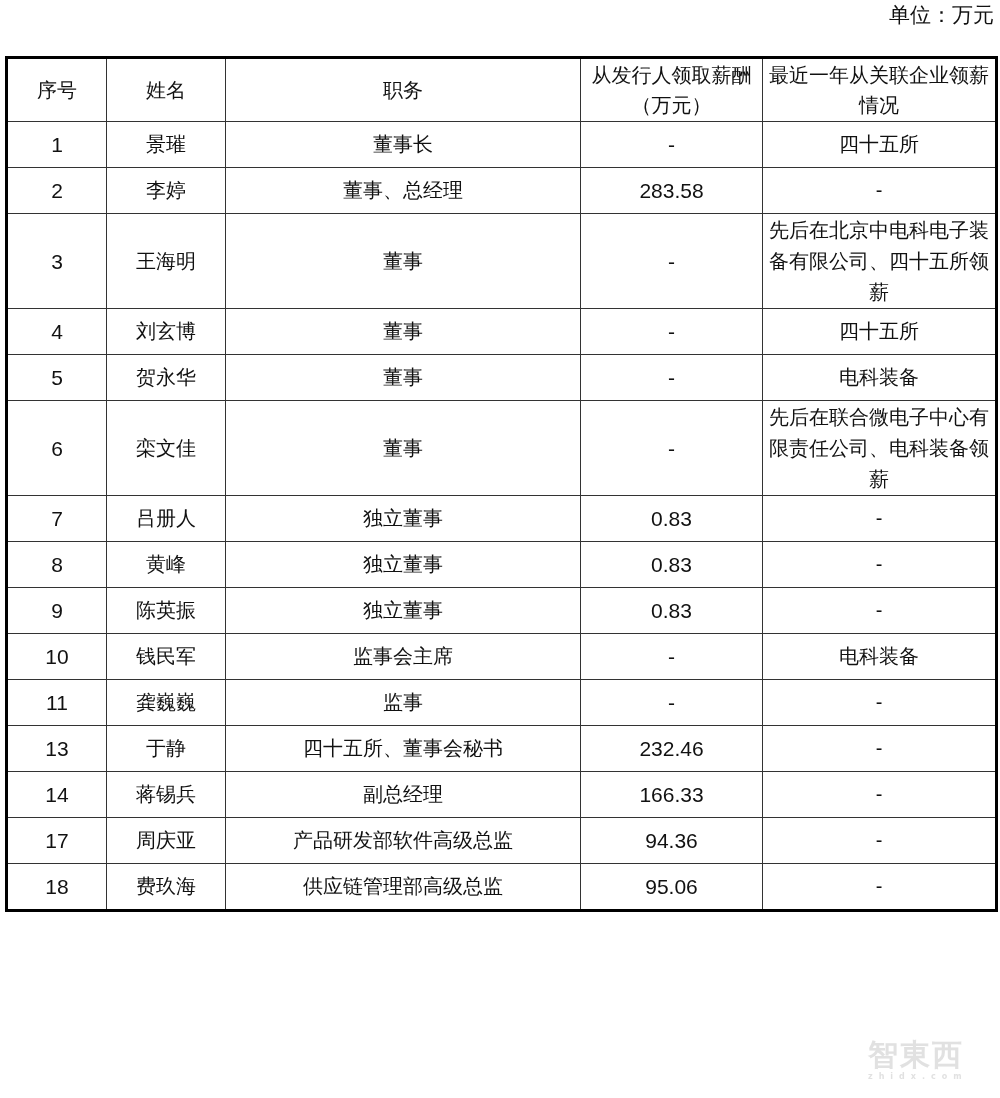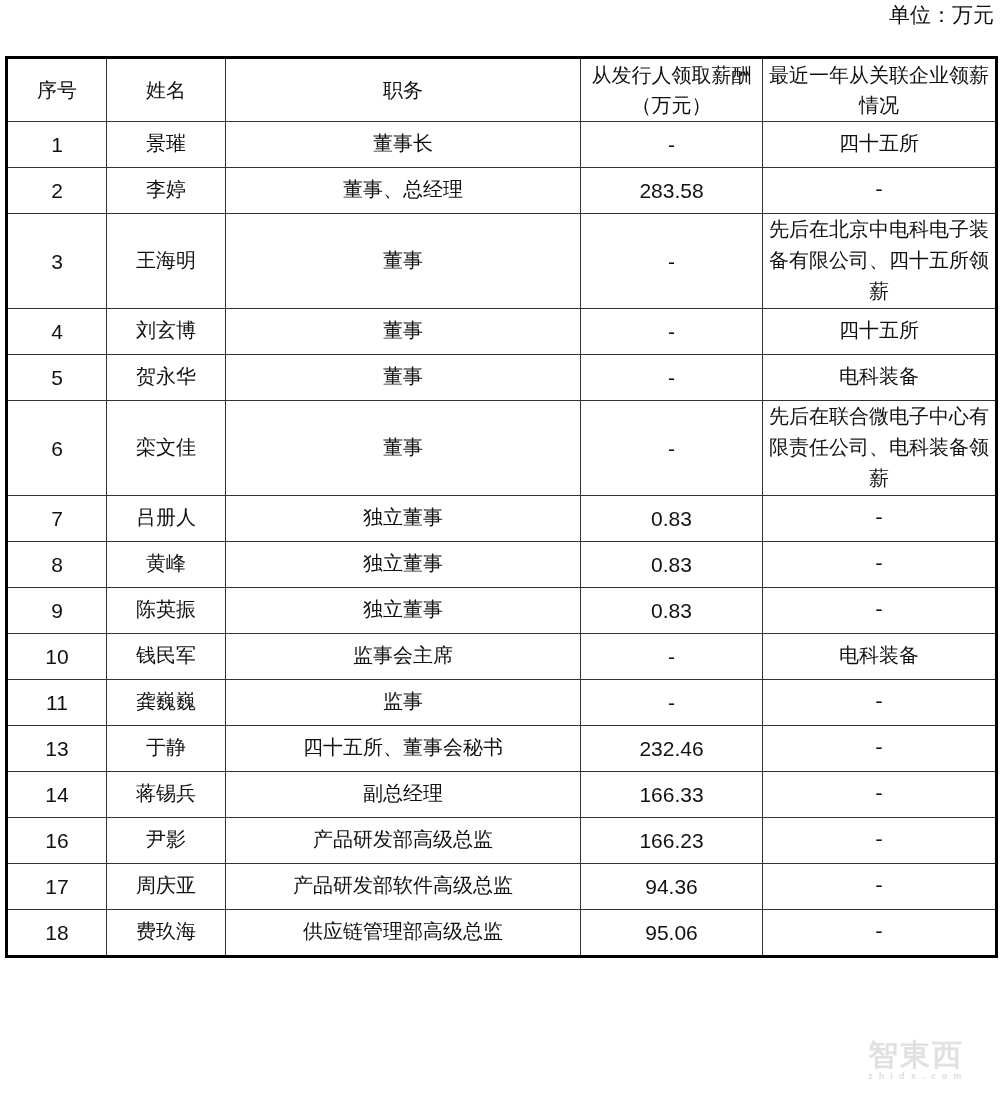--- a/index.html
+++ b/index.html
@@ -22,21 +22,21 @@
     table-layout: fixed;
     margin-top: 26px;
   }
   table.main th, table.main td {
     border: 1px solid #333333;
     text-align: center; vertical-align: middle;
     font-size: 21px; font-weight: normal;
     padding: 0 4px; line-height: 31px;
   }
   table.main th { height: 62px; line-height: 30px; }
-  table.main td.cn { font-family: Liberation Mono, monospace; font-size: 20px; }
+  table.main td.cn { font-family: Liberation Sans, sans-serif; font-size: 20px; }
   table.main th { font-family: "DejaVu Sans", sans-serif; font-size: 20px; }
   tr.h1 td { height: 45px; }
   tr.h3 td { height: 94px; }
   td.num { font-family: "Liberation Sans", sans-serif; font-size: 21px; }
   .watermark {
     position: absolute; left: 868px; top: 1035px;
     width: 110px; height: 50px;
     color: rgba(200,200,200,0.55);
     font-family: "DejaVu Sans", sans-serif;
     font-size: 30px; font-weight: bold; letter-spacing: 2px;
@@ -152,27 +152,20 @@
       <td class="cn">-</td>
     </tr>
     <tr class="h1">
       <td class="num">14</td>
       <td class="cn">蒋锡兵</td>
       <td class="cn">副总经理</td>
       <td class="num">166.33</td>
       <td class="cn">-</td>
     </tr>
     <tr class="h1">
-      <td class="num">16</td>
-      <td class="cn">尹影</td>
-      <td class="cn">产品研发部高级总监</td>
-      <td class="num">166.23</td>
-      <td class="cn">-</td>
-    </tr>
-    <tr class="h1">
       <td class="num">17</td>
       <td class="cn">周庆亚</td>
       <td class="cn">产品研发部软件高级总监</td>
       <td class="num">94.36</td>
       <td class="cn">-</td>
     </tr>
     <tr class="h1">
       <td class="num">18</td>
       <td class="cn">费玖海</td>
       <td class="cn">供应链管理部高级总监</td>

